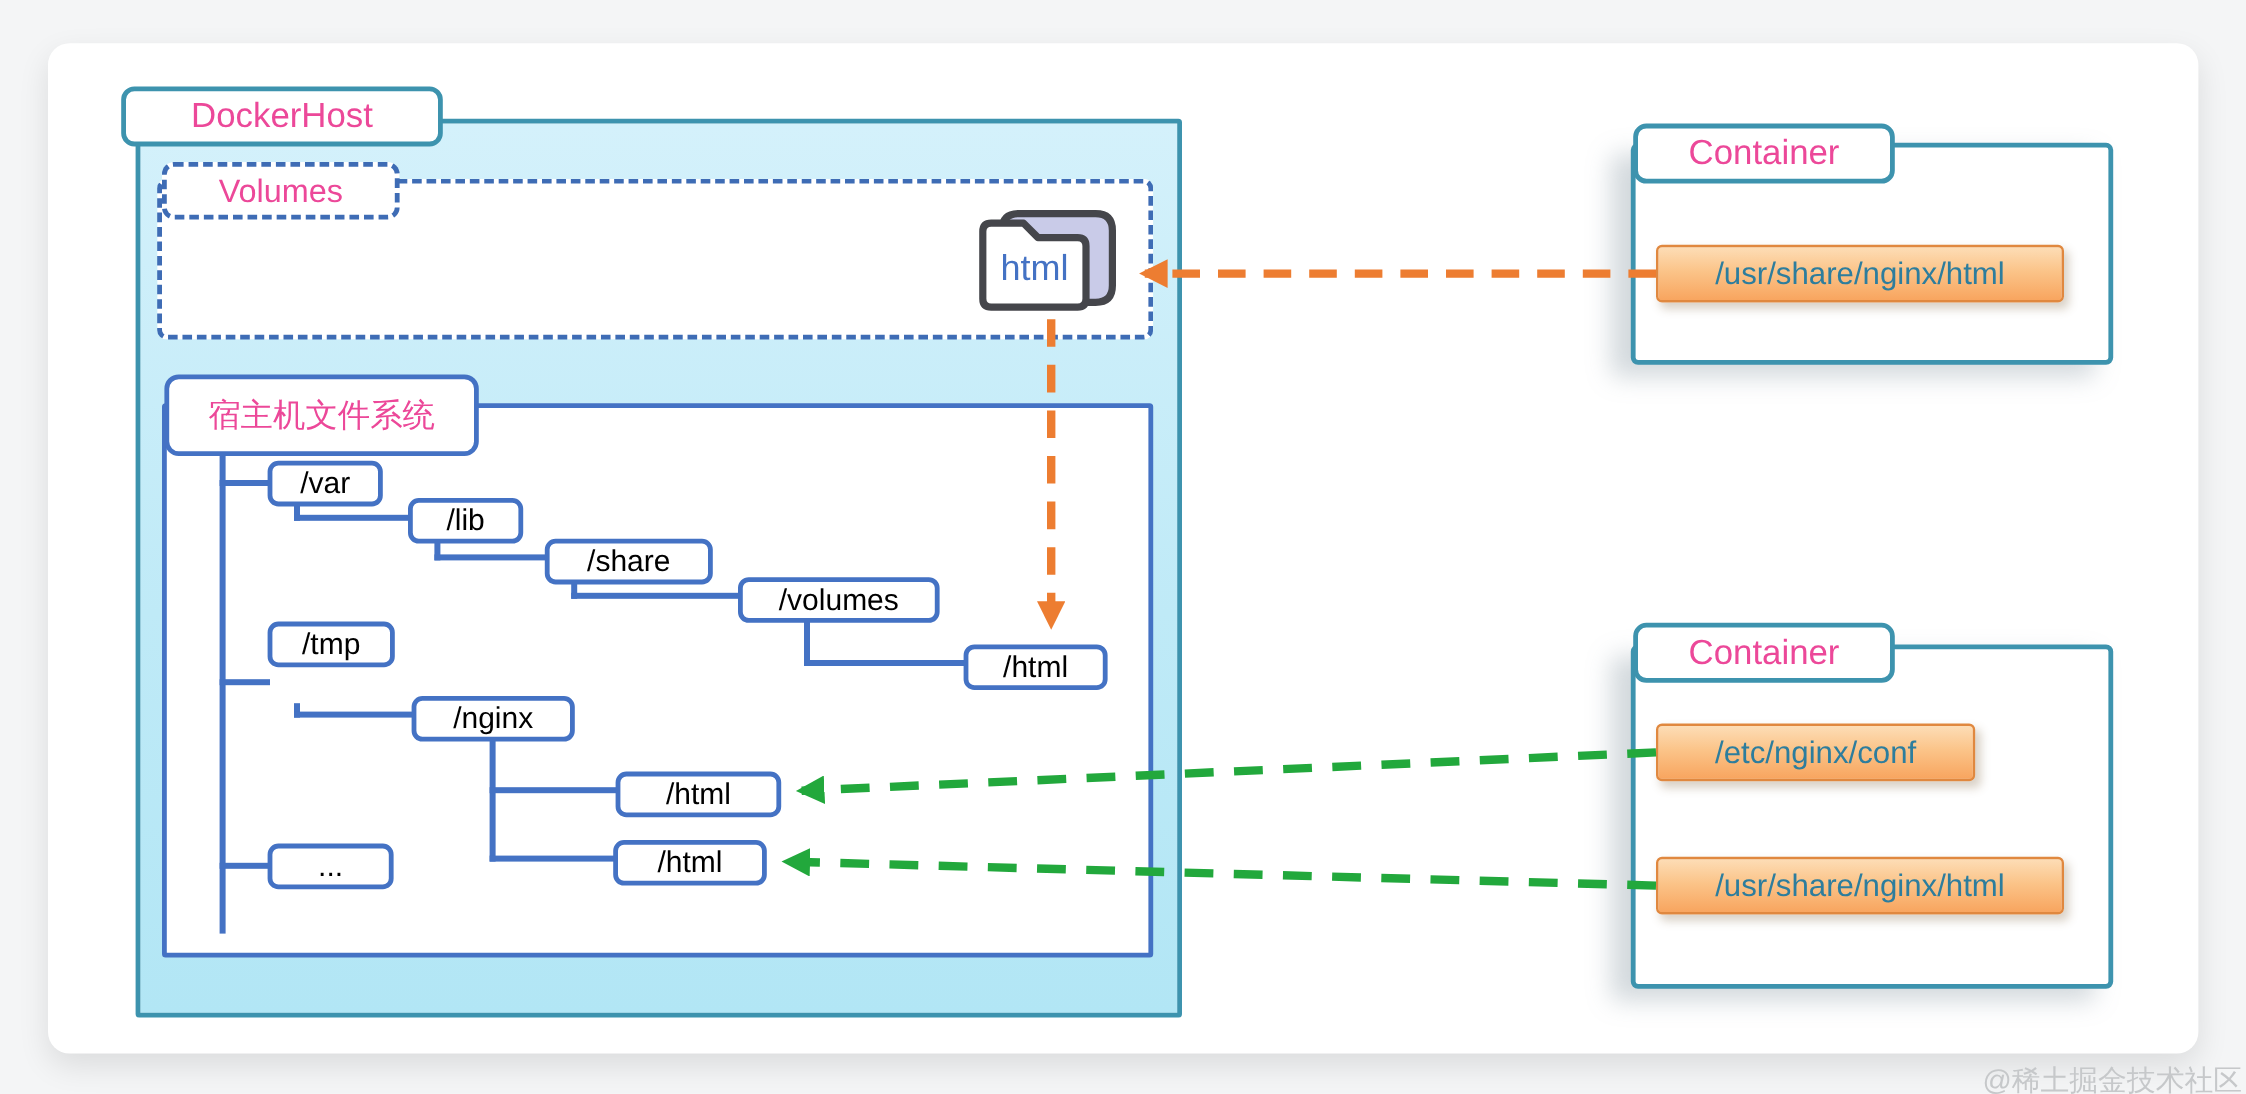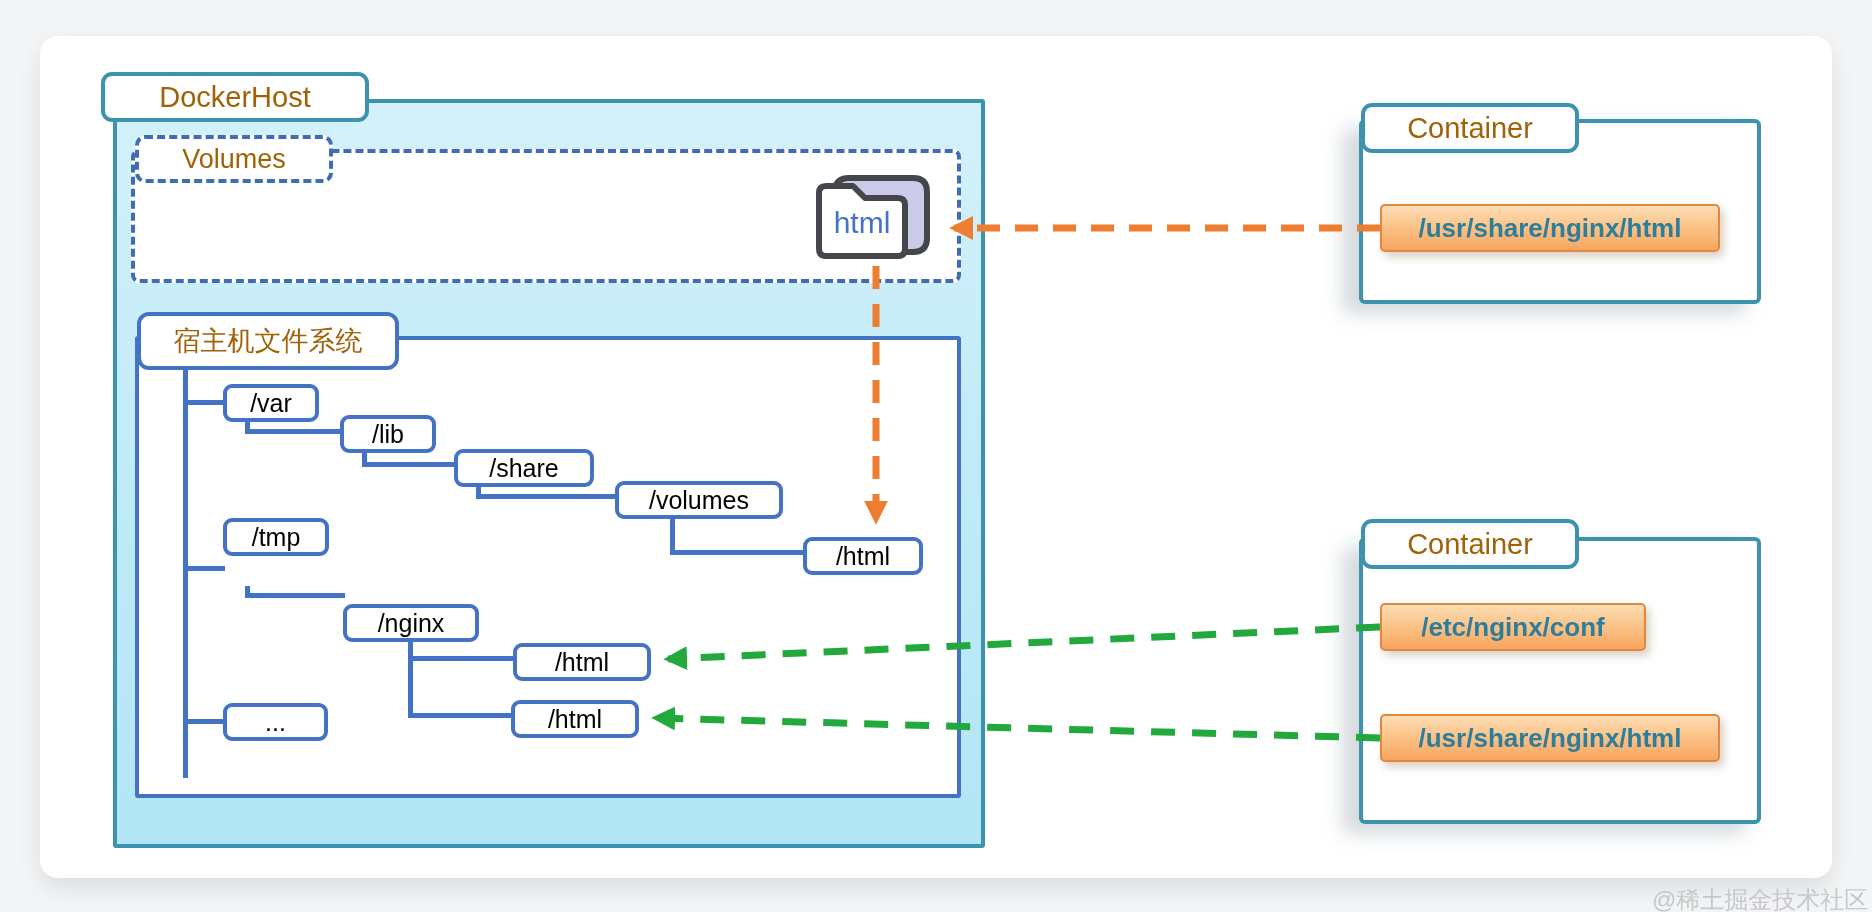--- a/index.html
+++ b/index.html
@@ -14,21 +14,21 @@
     box-shadow:0 10px 26px rgba(0,0,0,.10);
   }
   .abs{position:absolute;box-sizing:border-box;}
   .host-box{
     left:113px;top:99px;width:872px;height:749px;
     background:linear-gradient(180deg,#d4f1fb 0%,#bfeaf7 55%,#b2e6f5 100%);
     border:4px solid #3d93ae;border-radius:3px;
   }
   .label-box{
     background:#fff;display:flex;align-items:center;justify-content:center;
-    color:#a16207;white-space:nowrap;
+    color:#ec4899;white-space:nowrap;
   }
   .teal-border{border:4px solid #3d93ae;border-radius:11px;}
   .blue-border{border:4px solid #4472c4;border-radius:12px;}
   .dash-border{border:4px dashed #3e6cb5;border-radius:10px;}
   .volumes-area{
     left:131px;top:149px;width:830px;height:134px;
     background:#fff;border:4px dashed #3e6cb5;border-radius:8px;
   }
   .fs-box{
     left:135px;top:336px;width:826px;height:462px;
@@ -40,21 +40,21 @@
     font-size:25px;color:#000;
   }
   .conn{position:absolute;background:#4472c4;}
   .container-box{
     background:#fff;border:4px solid #3d93ae;border-radius:6px;
     box-shadow:-16px 10px 20px rgba(130,145,158,.35);
   }
   .path-chip{
     height:48px;background:linear-gradient(180deg,#fdddb6 0%,#fbc489 45%,#f8a55f 100%);
     border:2px solid #e0883f;border-radius:5px;
-    color:#2d7d9d;font-weight:bold;font-size:26px;
+    color:#2d7d9d;font-weight:normal;font-size:26px;
     display:flex;align-items:center;justify-content:center;white-space:nowrap;
     box-shadow:4px 5px 8px rgba(120,90,50,.28);
   }
   .arrow-layer{left:0;top:0;width:1872px;height:912px;pointer-events:none;}
   .watermark{
     left:1652px;top:884px;width:216px;
     color:#c6c8ca;font-size:24px;text-align:right;white-space:nowrap;
   }
 </style>
 </head>
@@ -81,29 +81,29 @@
 <div class="conn" style="left:476px;top:485px;width:5px;height:14px;"></div>
 <div class="conn" style="left:476px;top:494px;width:141px;height:5px;"></div>
 <div class="conn" style="left:670px;top:517px;width:5px;height:38px;"></div>
 <div class="conn" style="left:670px;top:550px;width:135px;height:5px;"></div>
 <div class="conn" style="left:245px;top:586px;width:5px;height:12px;"></div>
 <div class="conn" style="left:245px;top:593px;width:100px;height:5px;"></div>
 <div class="conn" style="left:408px;top:616px;width:5px;height:102px;"></div>
 <div class="conn" style="left:408px;top:656px;width:107px;height:5px;"></div>
 <div class="conn" style="left:408px;top:713px;width:105px;height:5px;"></div>
 
-<div class="abs label-box blue-border" style="left:137px;top:312px;width:262px;height:58px;font-size:27px;">宿主机文件系统</div>
+<div class="abs label-box blue-border" style="left:137px;top:312px;width:262px;height:68px;font-size:27px;">宿主机文件系统</div>
 
 <div class="abs node" style="left:223px;top:384px;width:96px;">/var</div>
 <div class="abs node" style="left:340px;top:415px;width:96px;">/lib</div>
 <div class="abs node" style="left:454px;top:449px;width:140px;">/share</div>
 <div class="abs node" style="left:615px;top:481px;width:168px;">/volumes</div>
 <div class="abs node" style="left:803px;top:537px;width:120px;">/html</div>
 <div class="abs node" style="left:223px;top:518px;width:106px;">/tmp</div>
-<div class="abs node" style="left:343px;top:604px;width:136px;">/nginx</div>
+<div class="abs node" style="left:343px;top:580px;width:136px;">/nginx</div>
 <div class="abs node" style="left:513px;top:643px;width:138px;">/html</div>
 <div class="abs node" style="left:511px;top:700px;width:128px;">/html</div>
 <div class="abs node" style="left:223px;top:703px;width:105px;">...</div>
 
 <div class="abs" style="left:815px;top:168px;width:124px;height:94px;">
   <svg width="124" height="94" viewBox="0 0 124 94">
     <path d="M34 10 h64 q14 0 14 14 v46 q0 14 -14 14 h-64 q-14 0 -14 -14 v-46 q0 -14 14 -14 z" fill="#c9cbe8" stroke="#45464b" stroke-width="6"></path>
     <path d="M11 88 q-7 0 -7 -7 V25 q0 -7 7 -7 h27 l12 12 h33 q7 0 7 7 v44 q0 7 -7 7 z" fill="#ffffff" stroke="#45464b" stroke-width="6" stroke-linejoin="round"></path>
     <text x="47" y="65" font-size="30" fill="#4472c4" text-anchor="middle" font-family="Liberation Sans, DejaVu Sans, sans-serif">html</text>
   </svg>

